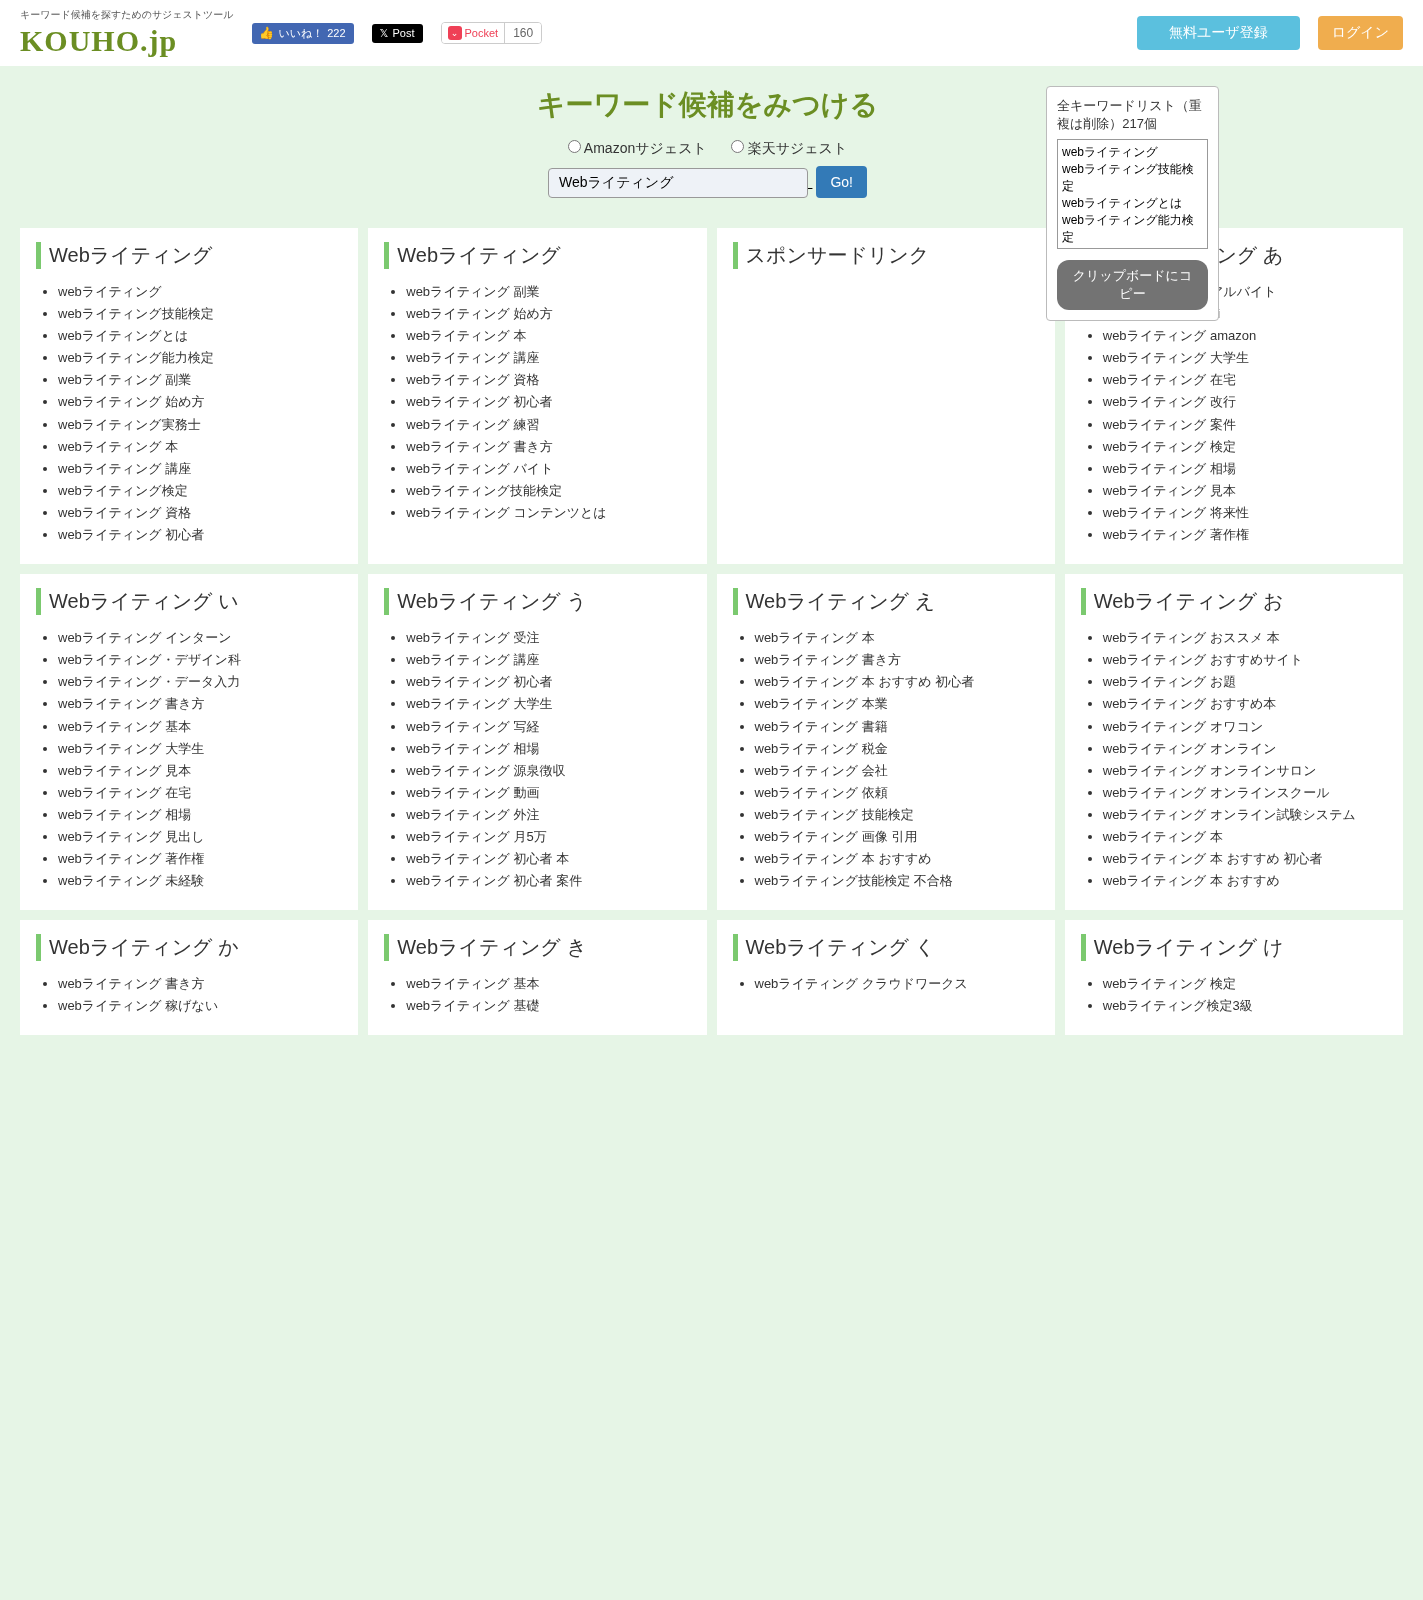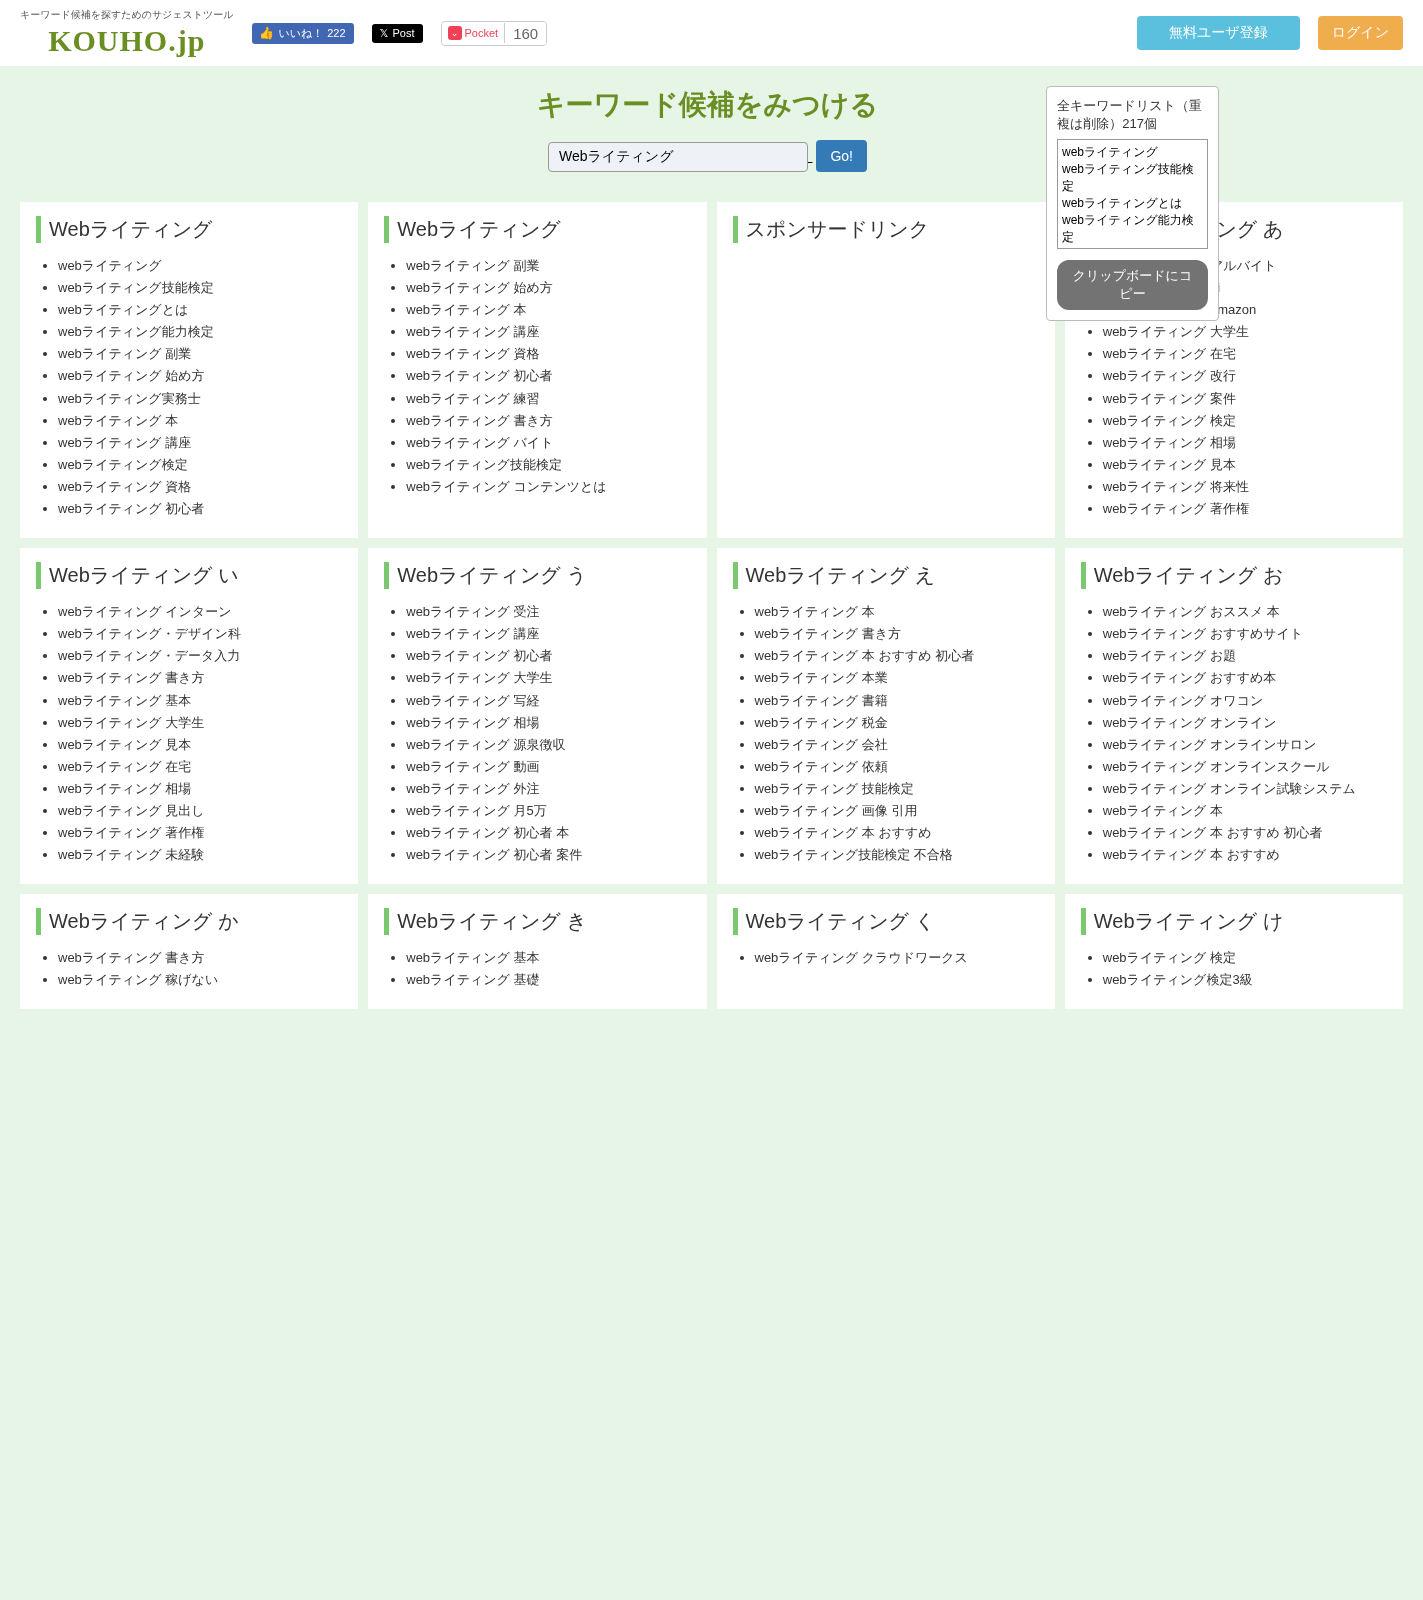--- a/index.html
+++ b/index.html
@@ -1,27 +1,27 @@
 <!DOCTYPE html>
 <html><head>
 <meta charset="utf-8">
 <style>
 * { margin: 0; padding: 0; box-sizing: border-box; }
 body { font-family: -apple-system, BlinkMacSystemFont, "Hiragino Kaku Gothic ProN", "Hiragino Sans", Meiryo, sans-serif; background: #fff; }
 .header { display: flex; align-items: center; padding: 8px 20px; gap: 18px; }
-.logo-box { display: flex; flex-direction: column; text-align: center; }
+.logo-box { display: flex; flex-direction: column; }
 .logo-tag { font-size: 10px; color: #555; margin-bottom: 2px; }
 .logo { font-family: Georgia, serif; font-size: 30px; font-weight: bold; color: #6b8e23; letter-spacing: 1px;}
 .social-btn { display: inline-flex; align-items: center; border-radius: 3px; font-size: 11px; padding: 3px 8px; gap:4px; }
 .fb-like { background: #4267B2; color: #fff; }
 .fb-like .thumb { font-size: 12px; }
 .xpost { background: #000; color: #fff; gap:4px;}
 .pocket-wrap { display: inline-flex; align-items: center; border:1px solid #ccc; border-radius:4px; overflow:hidden; }
 .pocket { background: #fff; color: #EF4056; padding:3px 6px; font-size:11px; display:flex; align-items:center; gap:3px; border-right:1px solid #ccc;}
-.pocket-count { background:#fff; color:#666; padding:3px 8px; font-size:15px;}
+.pocket-count { background:#fff; color:#666; padding:3px 8px; font-size:12px;}
 .spacer { flex: 1; }
 .btn-register { background: #5bc0de; color: #fff; padding: 8px 32px; border-radius: 4px; font-size: 14px; }
 .btn-login { background: #f0ad4e; color: #fff; padding: 8px 14px; border-radius: 4px; font-size: 14px; }
 .main { background: #e6f5e6; padding: 20px; min-height: 100vh; }
 .page-title { text-align: center; color: #6b8e23; font-size: 28px; font-weight: bold; margin-bottom: 16px; }
 .radio-row { text-align: center; margin-bottom: 8px; font-size: 14px; color: #333; }
 .radio-row label { margin: 0 10px; }
 .search-row { text-align: center; text-decoration: underline; }
 .search-input { width: 260px; padding: 6px 10px; font-size: 14px; border: 1px solid #999; border-radius: 4px; background: #eef2f7; }
 .go-btn { background: #337ab7; color: #fff; border: none; padding: 8px 14px; border-radius: 4px; font-size: 14px; margin-left: 4px; }
@@ -65,20 +65,24 @@
   </span>
   <div class="spacer"></div>
   <span class="btn-register">無料ユーザ登録</span>
   <span class="btn-login">ログイン</span>
 </div>
 
 <div class="main">
   <div class="wrap">
     <div class="center-area">
       <h1 class="page-title">キーワード候補をみつける</h1>
+      <div class="radio-row">
+        <label><input type="radio" name="src" style=""> <span>Amazonサジェスト</span></label>
+        <label><input type="radio" name="src" style=""> <span>楽天サジェスト</span></label>
+      </div>
       <div class="search-row">
         <input class="search-input" value="Webライティング" style="">
         <button class="go-btn">Go!</button>
       </div>
     </div>
     <div class="sidebox2">
       <div class="side-title">全キーワードリスト（重複は削除）217個</div>
       <textarea class="kw-textarea" style="">webライティング
 webライティング技能検定
 webライティングとは

